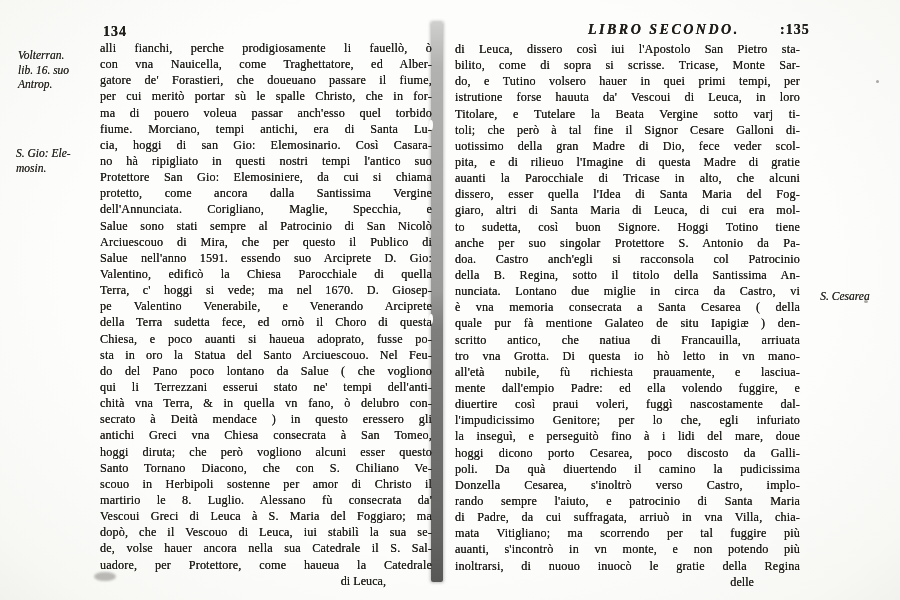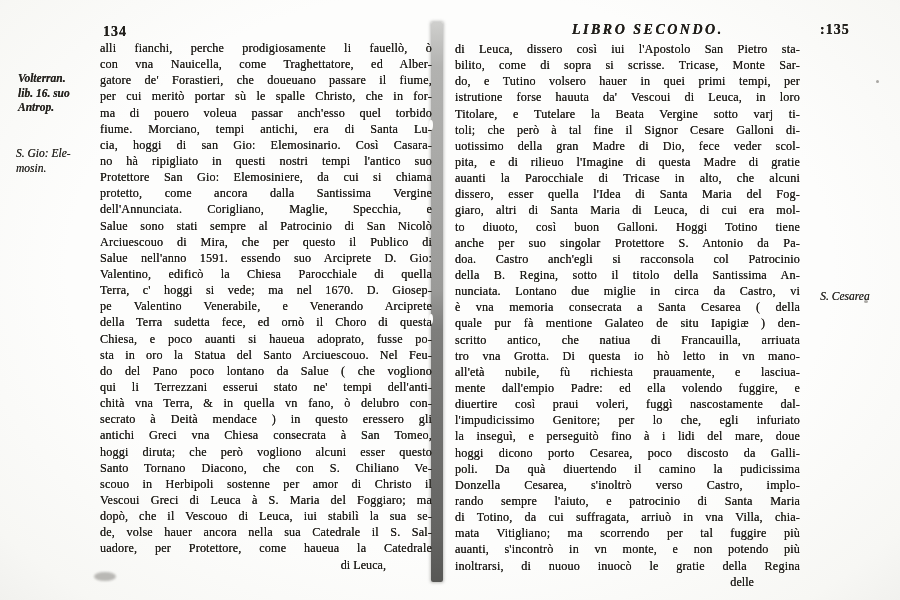--- a/index.html
+++ b/index.html
@@ -31,22 +31,22 @@
   .pagenum{
     position:absolute;font-size:14px;font-weight:bold;letter-spacing:1px;
     text-shadow:0 0 .4px #1d1b17;
   }
   .running{
     position:absolute;font-size:14px;font-style:italic;font-weight:bold;
     letter-spacing:2.5px;text-shadow:0 0 .4px #1d1b17;white-space:nowrap;
   }
   .page.left .pagenum{left:103px;top:24px;}
   .page.left .running{left:182px;top:24px;}
-  .page.right .running{left:128px;top:22px;text-align:right;}
-  .page.right .pagenum{left:336px;top:22px;margin-left:40px;}
+  .page.right .running{left:144px;top:22px;text-align:right;}
+  .page.right .pagenum{left:336px;top:22px;}
 
   .bodycol{position:absolute;}
   .page.left .bodycol{left:100px;top:40px;width:332px;}
   .page.right .bodycol{left:11px;top:41px;width:345px;}
   .bodycol .line{
     font-size:12.2px;line-height:16.15px;height:16.15px;overflow:hidden;
     text-align:justify;text-align-last:justify;
     white-space:nowrap;letter-spacing:.15px;
     text-shadow:0 0 .35px rgba(25,22,18,.9);
   }
@@ -54,21 +54,21 @@
     font-size:12.2px;line-height:16px;text-align:right;
     text-shadow:0 0 .35px rgba(25,22,18,.9);
   }
   .page.left .catchword{padding-right:46px;}
   .page.right .catchword{padding-right:46px;}
 
   .margin-note{
     position:absolute;font-style:italic;font-size:11.5px;line-height:14.5px;
     color:#262420;text-shadow:0 0 .3px rgba(30,27,22,.8);
   }
-  .page.left .note-1{left:18px;top:71px;width:80px;font-weight:bold;}
+  .page.left .note-1{left:18px;top:48px;width:80px;}
   .page.left .note-2{left:16px;top:146px;width:84px;}
   .page.right .note-cesarea{left:351px;top:289px;width:100px;font-weight:normal;white-space:nowrap;text-align:center;}
 
   
   .smudge{
     position:absolute;left:94px;top:572px;width:22px;height:9px;
     background:rgba(70,66,60,.35);filter:blur(1.3px);border-radius:50%;
   }
   .speck{position:absolute;background:rgba(90,86,80,.5);border-radius:50%;filter:blur(.4px);}
 </style>
@@ -118,20 +118,21 @@
           <div class="line">Chiesa, e poco auanti si haueua adoprato, fusse po-</div>
           <div class="line">sta in oro la Statua del Santo Arciuescouo. Nel Feu-</div>
           <div class="line">do del Pano poco lontano da Salue ( che vogliono</div>
           <div class="line">qui li Terrezzani esserui stato ne' tempi dell'anti-</div>
           <div class="line">chità vna Terra, &amp; in quella vn fano, ò delubro con-</div>
           <div class="line">secrato à Deità mendace ) in questo eressero gli</div>
           <div class="line">antichi Greci vna Chiesa consecrata à San Tomeo,</div>
           <div class="line">hoggi diruta; che però vogliono alcuni esser questo</div>
           <div class="line">Santo Tornano Diacono, che con S. Chiliano Ve-</div>
           <div class="line">scouo in Herbipoli sostenne per amor di Christo il</div>
+          <div class="line">martirio le 8. Luglio. Alessano fù consecrata da'</div>
           <div class="line">Vescoui Greci di Leuca à S. Maria del Foggiaro; ma</div>
           <div class="line">dopò, che il Vescouo di Leuca, iui stabilì la sua se-</div>
           <div class="line">de, volse hauer ancora nella sua Catedrale il S. Sal-</div>
           <div class="line">uadore, per Protettore, come haueua la Catedrale</div>
         </div>
       <div class="catchword">di Leuca,</div>
     </div>
 
     <div class="smudge"></div>
   </section>
@@ -148,39 +149,39 @@
           <div class="line">bilito, come di sopra si scrisse.  Tricase, Monte Sar-</div>
           <div class="line">do, e Tutino volsero hauer in quei primi tempi, per</div>
           <div class="line">istrutione forse hauuta da' Vescoui di Leuca, in loro</div>
           <div class="line">Titolare, e Tutelare la Beata Vergine sotto varj ti-</div>
           <div class="line">toli; che però à tal fine il Signor Cesare Galloni di-</div>
           <div class="line">uotissimo della gran Madre di Dio, fece veder scol-</div>
           <div class="line">pita, e di rilieuo l'Imagine di questa Madre di gratie</div>
           <div class="line">auanti la Parocchiale di Tricase in alto, che alcuni</div>
           <div class="line">dissero, esser quella l'Idea di Santa Maria del Fog-</div>
           <div class="line">giaro, altri di Santa Maria di Leuca, di cui era mol-</div>
-          <div class="line">to diuoto, così buon Galloni.  Hoggi Totino tiene</div>
+          <div class="line">to sudetta, così buon Signore.  Hoggi Totino tiene</div>
           <div class="line">anche per suo singolar Protettore S. Antonio da Pa-</div>
           <div class="line">doa.  Castro anch'egli si racconsola col Patrocinio</div>
           <div class="line">della B. Regina, sotto il titolo della Santissima An-</div>
           <div class="line">nunciata. Lontano due miglie in circa da Castro, vi</div>
           <div class="line">è vna memoria consecrata a Santa Cesarea ( della</div>
           <div class="line">quale pur fà mentione Galateo de situ Iapigiæ ) den-</div>
           <div class="line">scritto antico, che natiua di Francauilla, arriuata</div>
           <div class="line">tro vna Grotta.  Di questa io hò letto in vn mano-</div>
           <div class="line">all'età nubile, fù richiesta prauamente, e lasciua-</div>
           <div class="line">mente dall'empio Padre: ed ella volendo fuggire, e</div>
           <div class="line">diuertire così praui voleri, fuggì nascostamente dal-</div>
           <div class="line">l'impudicissimo Genitore; per lo che, egli infuriato</div>
           <div class="line">la inseguì, e perseguitò fino à i lidi del mare, doue</div>
           <div class="line">hoggi dicono porto Cesarea, poco discosto da Galli-</div>
           <div class="line">poli. Da quà diuertendo il camino la pudicissima</div>
           <div class="line">Donzella Cesarea, s'inoltrò verso Castro, implo-</div>
           <div class="line">rando sempre l'aiuto, e patrocinio di Santa Maria</div>
-          <div class="line">di Totino, da cui suffragata, arriuò in vna Villa, chia-</div>
+          <div class="line">di Padre, da cui suffragata, arriuò in vna Villa, chia-</div>
           <div class="line">mata Vitigliano; ma scorrendo per tal fuggire più</div>
           <div class="line">auanti, s'incontrò in vn monte, e non potendo più</div>
           <div class="line">inoltrarsi, di nuouo inuocò le gratie della Regina</div>
         </div>
       <div class="catchword">delle</div>
     </div>
 
     <span class="speck" style="left:432px;top:80px;width:3px;height:3px"></span>
     <span class="speck" style="left:420px;top:300px;width:4px;height:3px"></span>
   </section>

